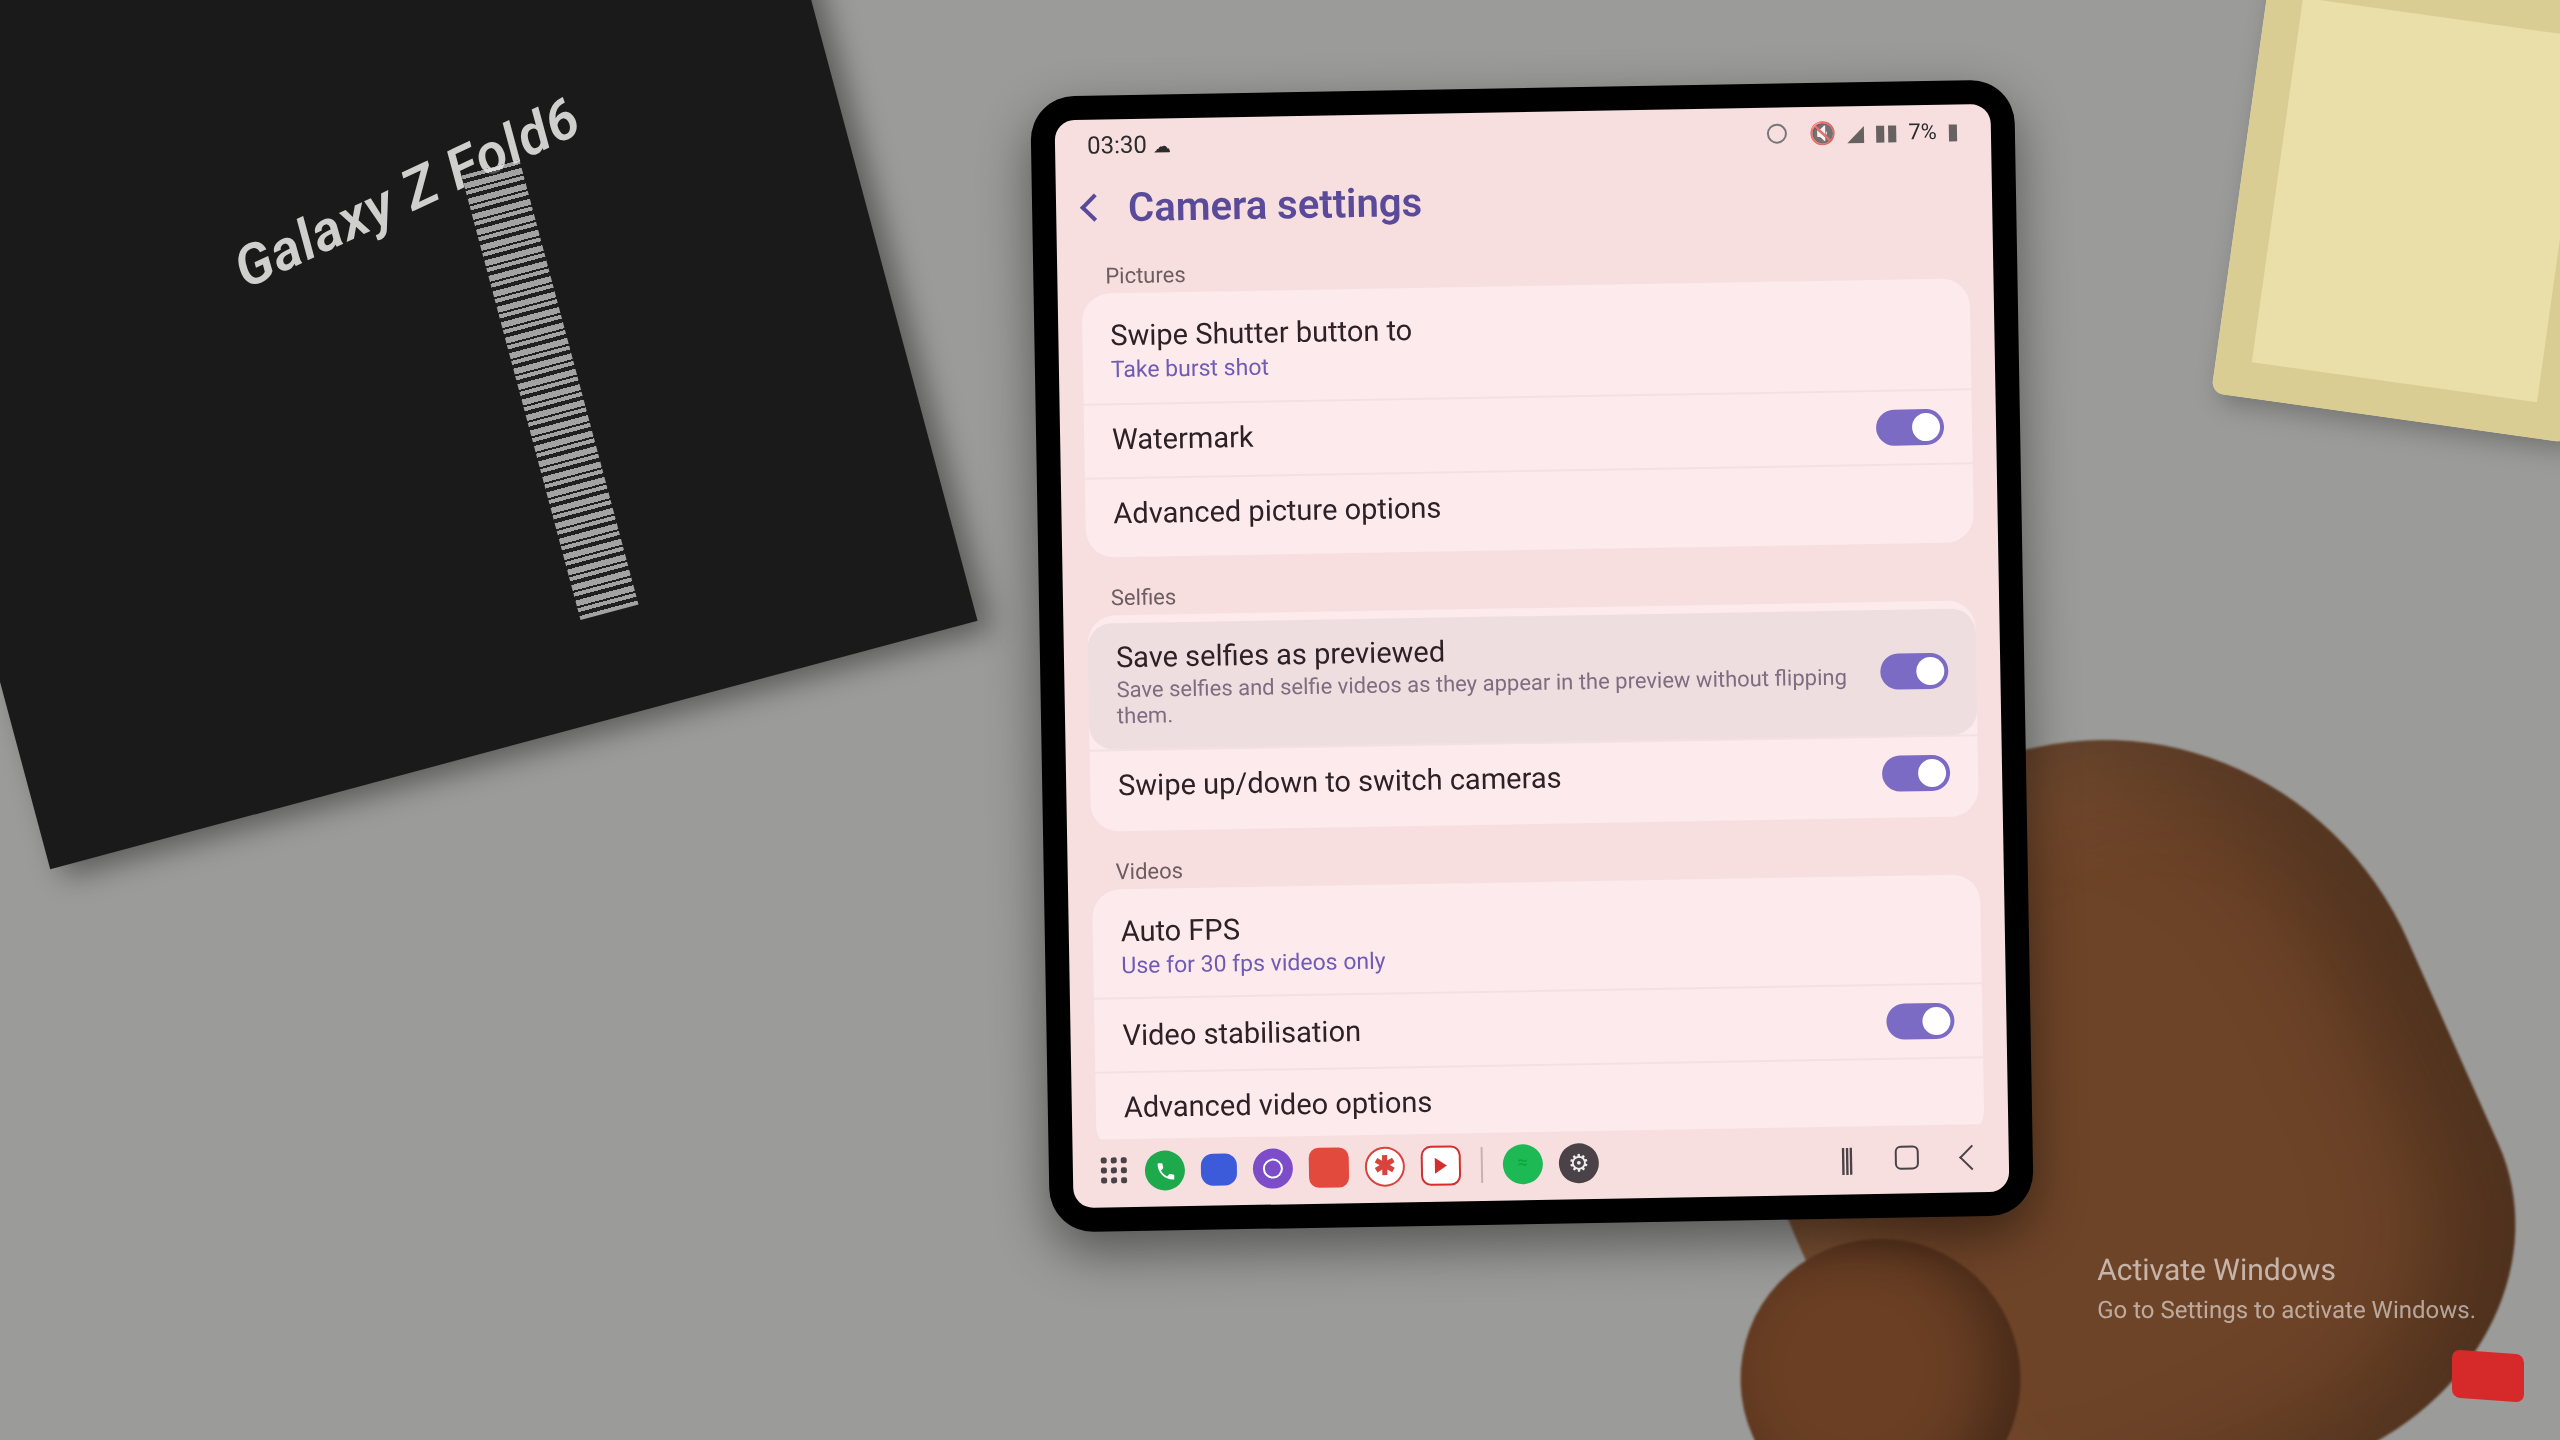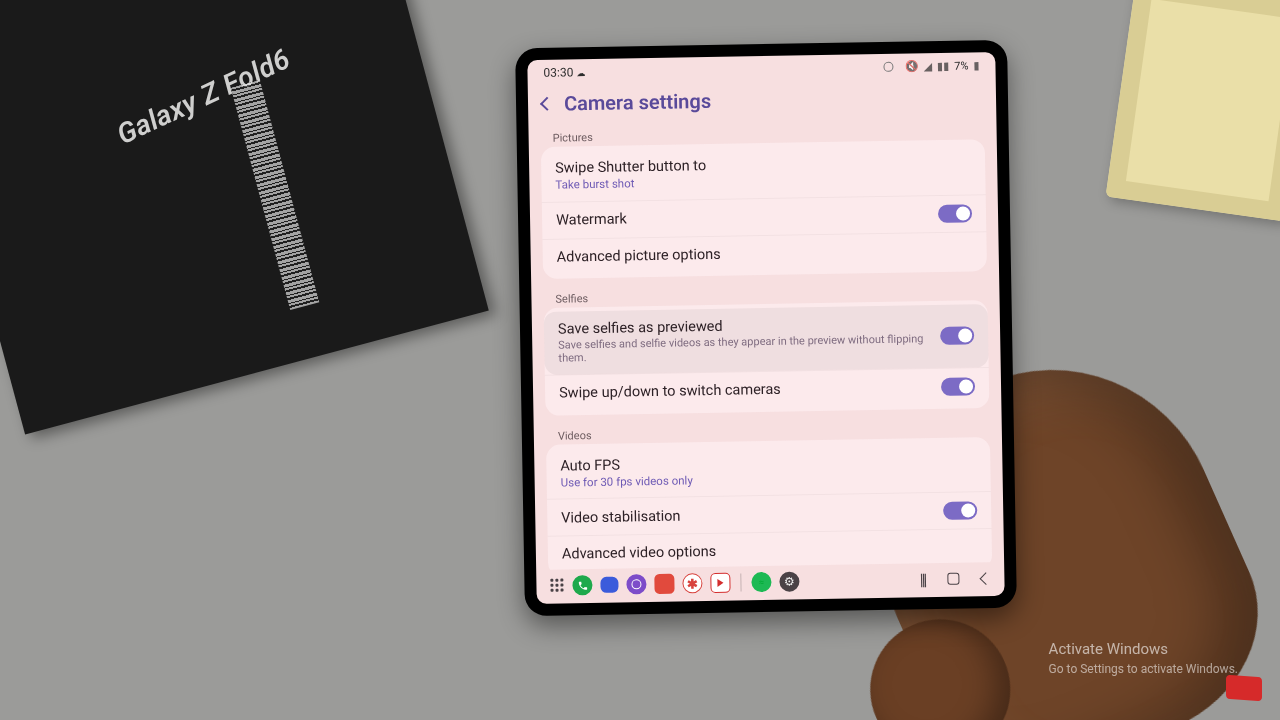--- a/index.html
+++ b/index.html
@@ -207,21 +207,21 @@
   }
   .sys-nav .back-sys {
     width: 9px; height: 9px;
     border-right: 1.8px solid #4a4246;
     border-bottom: 1.8px solid #4a4246;
     transform: rotate(135deg);
   }
   
   .win-mark {
     position: absolute;
-    right: 42px; bottom: 44px;
+    right: 42px; bottom: 58px;
     color: rgba(255,255,255,.60);
     font-size: 15px;
     text-align: left;
   }
   .win-mark .sub { font-size: 12px; color: rgba(255,255,255,.55); margin-top: 4px; text-align: center; }
   .red-badge {
     position: absolute;
     right: 18px; bottom: 20px;
     width: 36px; height: 24px;
     background: #d62a2a;

